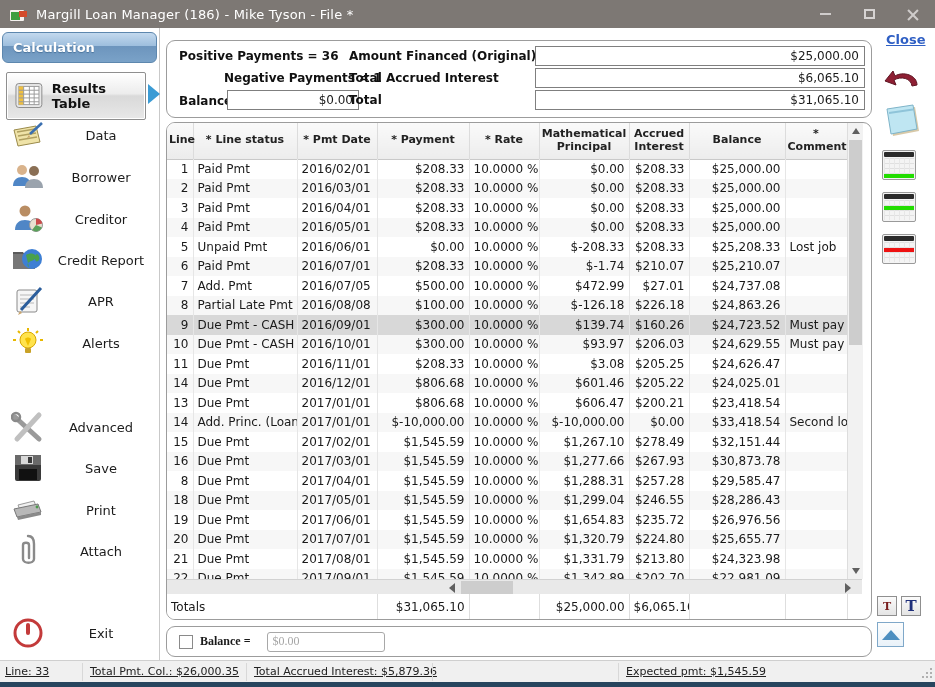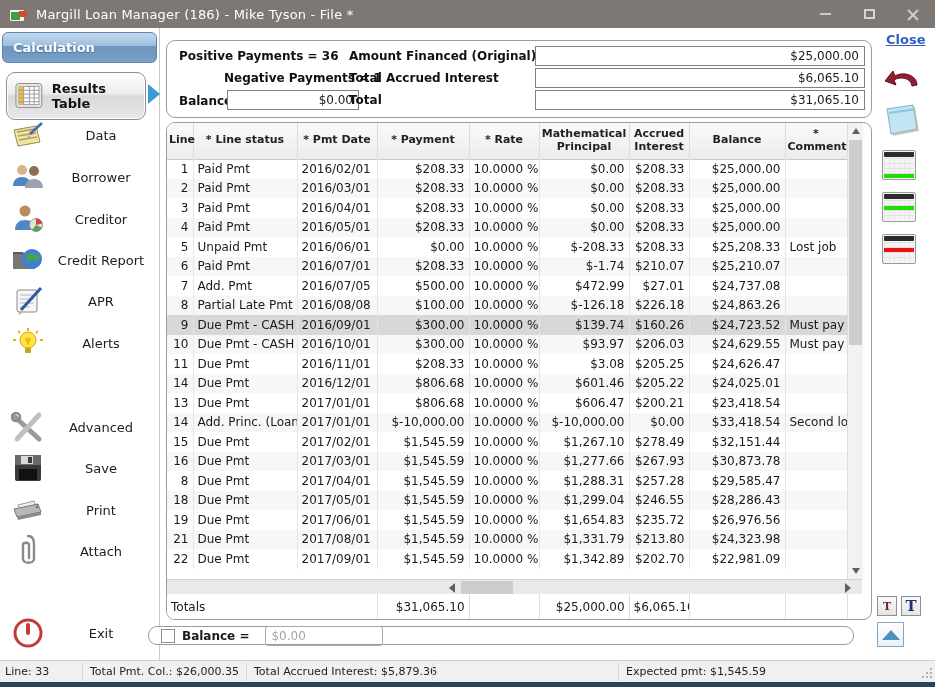--- a/index.html
+++ b/index.html
@@ -18,21 +18,21 @@
   .glyph-close { position:relative; width:12px; height:12px; }
   .glyph-close:before,.glyph-close:after { content:""; position:absolute; left:5px; top:0; width:2px; height:14px; background:#cfcccb; }
   .glyph-close:before { transform:rotate(45deg); }
   .glyph-close:after { transform:rotate(-45deg); }
 
   
   .sidebar { position:absolute; left:0; top:28px; width:160px; height:632px; background:#fff; border-right:1px solid #c9c9c9; }
   .calc-header { position:absolute; left:2px; top:4px; width:155px; height:31px; border-radius:6px; border:1px solid #5d87ae;
     background:linear-gradient(#c3d9ee,#9dbedd 45%,#6d95bd 46%,#7aa2c8); color:#fff; font-weight:bold; font-size:13px;
     display:flex; align-items:center; padding-left:10px; text-shadow:0 1px 1px #4a749c; }
-  .results-btn { position:absolute; left:6px; top:44px; width:140px; height:48px; border-radius:9px; border:1px solid #8f8f8f;
+  .results-btn { position:absolute; left:6px; top:44px; width:140px; height:48px; border-radius:2px; border:1px solid #8f8f8f;
     background:linear-gradient(#ffffff,#ececec 45%,#d9d9d9 50%,#e8e8e8); box-shadow:inset 0 0 0 1px #fff;
     display:flex; align-items:center; gap:8px; padding-left:8px; }
   .results-btn .label { font-size:13px; font-weight:bold; color:#111; }
   .results-arrow { position:absolute; left:148px; top:56px; width:0; height:0; border-top:10px solid transparent; border-bottom:10px solid transparent; border-left:12px solid #3b9bd4; }
   .side-item { position:absolute; left:8px; width:146px; height:40px; display:flex; align-items:center; cursor:default; }
   .side-item .ic { width:40px; height:34px; display:flex; align-items:center; justify-content:center; flex:0 0 40px; }
   .side-item .lbl { flex:1; text-align:center; font-size:13px; color:#1c1c1c; }
 
   
   .groupbox { position:absolute; border:1px solid #9c9c9c; border-radius:9px; background:#fff; }
@@ -74,28 +74,28 @@
   .totals-wrap { position:absolute; left:0; top:471px; width:680px; }
   .totals-wrap td { height:26px; font-size:12px; padding:0 4px; border-right:1px solid #dedede; background:#fff; white-space:nowrap; }
   
   .vscroll { position:absolute; left:680px; top:0; width:16px; height:456px; background:#f2f2f2; border-left:1px solid #ddd; }
   .vs-arrow { position:absolute; left:4px; width:0; height:0; }
   .vs-up { top:5px; border-left:4px solid transparent; border-right:4px solid transparent; border-bottom:6px solid #606060; }
   .vs-down { bottom:5px; border-left:4px solid transparent; border-right:4px solid transparent; border-top:6px solid #606060; }
   .vs-thumb { position:absolute; left:1px; top:17px; width:13px; height:205px; background:#cdcdcd; }
 
   
-  .bottom-panel { left:148px; top:626px; width:706px; height:19px; display:flex; align-items:center; }
+  .bottom-panel { left:166px; top:626px; width:706px; height:31px; display:flex; align-items:center;font-family:Liberation Serif, serif; }
   .chk { width:14px; height:14px; border:1px solid #8a8a8a; background:#fff; margin-left:12px; }
   .bp-label { font-weight:bold; font-size:12px; margin-left:7px; }
   .bp-input { width:118px; height:20px; border:1px solid #a8a8a8; border-radius:3px; margin-left:16px; color:#a6a6a6; font-size:12px; display:flex; align-items:center; padding-left:5px; }
 
   
   .statusbar { position:absolute; left:0; top:660px; width:935px; height:22px; background:#f0f0f0; border-top:1px solid #cfcfcf; font-size:11px; color:#222; }
-  .sb-item { position:absolute; top:4px; white-space:nowrap; }
+  .sb-item { position:absolute; top:4px; white-space:nowrap;text-decoration:underline; }
   .sb-sep { position:absolute; top:2px; width:1px; height:18px; background:#d8d8d8; }
   .grip { position:absolute; right:2px; top:6px; width:12px; height:12px;
     background:radial-gradient(circle at 2px 10px,#b0b0b0 1.2px,transparent 1.3px),radial-gradient(circle at 6px 10px,#b0b0b0 1.2px,transparent 1.3px),radial-gradient(circle at 10px 10px,#b0b0b0 1.2px,transparent 1.3px),radial-gradient(circle at 6px 6px,#b0b0b0 1.2px,transparent 1.3px),radial-gradient(circle at 10px 6px,#b0b0b0 1.2px,transparent 1.3px),radial-gradient(circle at 10px 2px,#b0b0b0 1.2px,transparent 1.3px); }
   .bottom-strip { position:absolute; left:0; top:682px; width:935px; height:5px; background:#27455e; }
 </style>
 </head>
 <body>
 
 <div class="window">
 
@@ -563,20 +563,31 @@
             </tr>
             <tr>
               <td class="right">19</td>
               <td class="left">Due Pmt</td>
               <td class="left">2017/06/01</td>
               <td class="right">$1,545.59</td>
               <td class="right">10.0000 %</td>
               <td class="right">$1,654.83</td>
               <td class="right">$235.72</td>
               <td class="right">$26,976.56</td>
+              <td class="left"></td>
+            </tr>
+            <tr>
+              <td class="right">20</td>
+              <td class="left">Due Pmt</td>
+              <td class="left">2017/07/01</td>
+              <td class="right">$1,545.59</td>
+              <td class="right">10.0000 %</td>
+              <td class="right">$1,320.79</td>
+              <td class="right">$224.80</td>
+              <td class="right">$25,655.77</td>
               <td class="left"></td>
             </tr>
             <tr>
               <td class="right">21</td>
               <td class="left">Due Pmt</td>
               <td class="left">2017/08/01</td>
               <td class="right">$1,545.59</td>
               <td class="right">10.0000 %</td>
               <td class="right">$1,331.79</td>
               <td class="right">$213.80</td>

